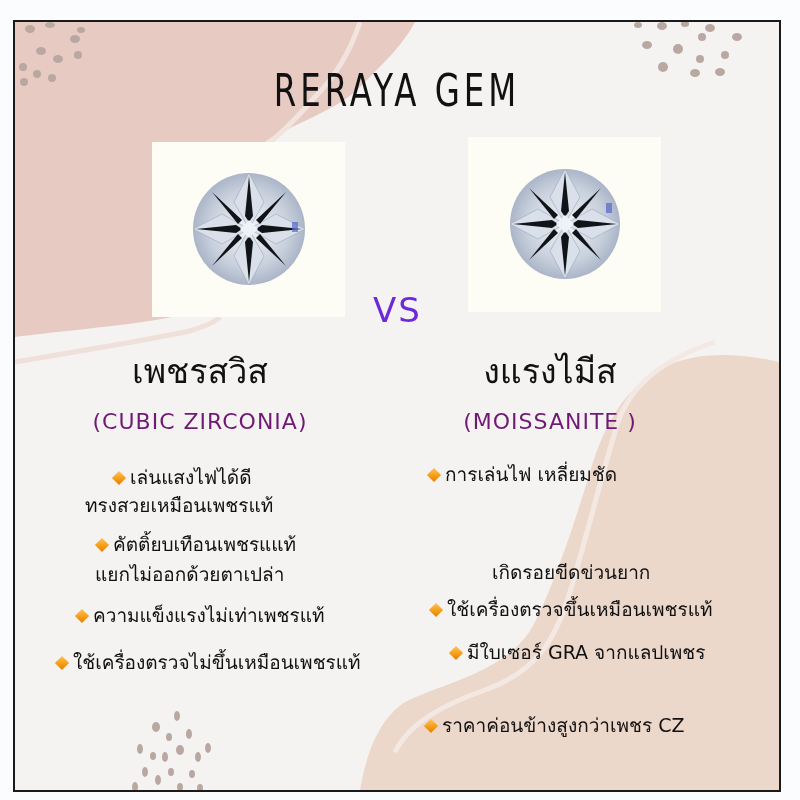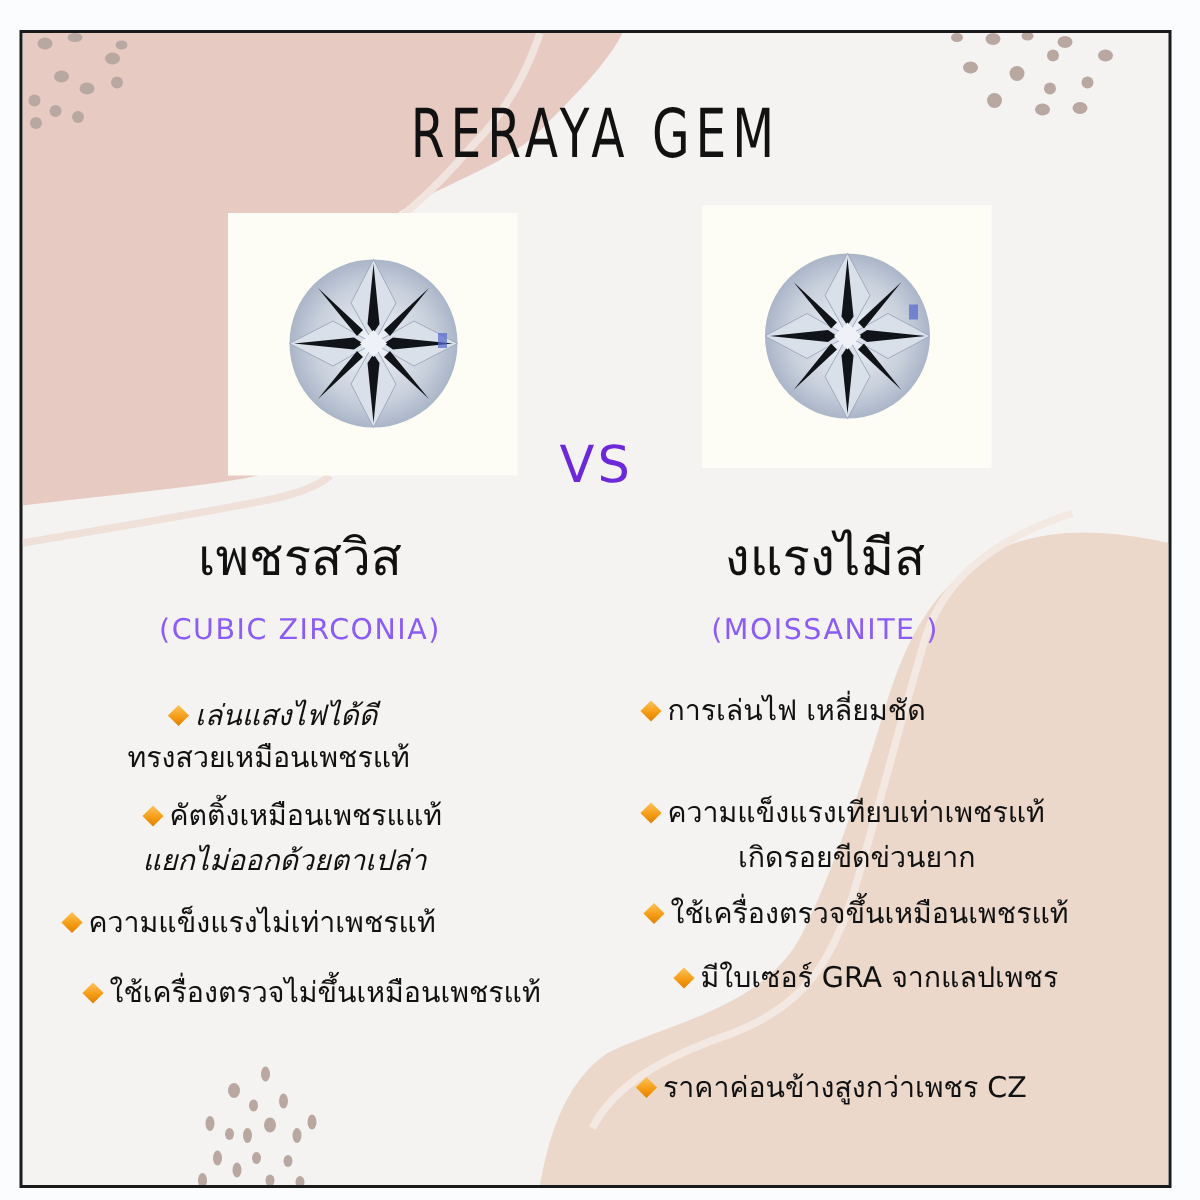--- a/index.html
+++ b/index.html
@@ -43,22 +43,22 @@
       letter-spacing: 2px;
     }
     .name-th {
       position: absolute;
       font-size: 34px;
       color: #111;
       text-align: center;
     }
     .name-en {
       position: absolute;
-      font-size: 19px;
-      color: #8b5cf6;
+      font-size: 22px;
+      color: #701a75;
       letter-spacing: 1px;
       text-align: center;
     }
     .bullet {
       position: absolute;
       font-size: 19px;
       color: #111;
       line-height: 30px;
       white-space: nowrap;
     }
@@ -201,45 +201,42 @@
   </div>
 
   <div class="vs">VS</div>
 
   <div class="name-th" style="left:60px; width:250px; top:322px;">เพชรสวิส</div>
   <div class="name-en" style="left:60px; width:250px; top:387px;">(CUBIC ZIRCONIA)</div>
 
   <div class="name-th" style="left:410px; width:250px; top:322px;">งแรงไมีส</div>
   <div class="name-en" style="left:410px; width:250px; top:387px;">(MOISSANITE )</div>
 
-  <div class="bullet" style="left:95px; top:440px;font-style:italic;">
+  <div class="bullet" style="left:95px; top:440px;">
     <span class="diamond"></span><span>เล่นแสงไฟได้ดี</span>
   </div>
   <div class="bullet" style="left:70px; top:468px;">ทรงสวยเหมือนเพชรแท้</div>
 
   <div class="bullet" style="left:78px; top:507px;">
-    <span class="diamond"></span><span>คัตติ้งเหมือนเพชรแแท้</span>
-  </div>
-  <div class="bullet" style="left:80px; top:537px;font-style:italic;">แยกไม่ออกด้วยตาเปล่า</div>
-
-  <div class="bullet" style="left:24px; top:578px;">
+    <span class="diamond"></span><span>คัตติ้ยบเทือนเพชรแแท้</span>
+  </div>
+  <div class="bullet" style="left:80px; top:537px;">แยกไม่ออกด้วยตาเปล่า</div>
+
+  <div class="bullet" style="left:58px; top:578px;">
     <span class="diamond"></span><span>ความแข็งแรงไม่เท่าเพชรแท้</span>
   </div>
 
   <div class="bullet" style="left:38px; top:625px;">
     <span class="diamond"></span><span>ใช้เครื่องตรวจไม่ขึ้นเหมือนเพชรแท้</span>
   </div>
 
   <div class="bullet" style="left:410px; top:437px;">
     <span class="diamond"></span><span>การเล่นไฟ เหลี่ยมชัด</span>
   </div>
 
-  <div class="bullet" style="left:410px; top:505px;">
-    <span class="diamond"></span><span>ความแข็งแรงเทียบเท่าเพชรแท้</span>
-  </div>
   <div class="bullet" style="left:477px; top:535px;">เกิดรอยขีดข่วนยาก</div>
 
   <div class="bullet" style="left:412px; top:572px;">
     <span class="diamond"></span><span>ใช้เครื่องตรวจขึ้นเหมือนเพชรแท้</span>
   </div>
 
   <div class="bullet" style="left:432px; top:615px;">
     <span class="diamond"></span><span>มีใบเซอร์ GRA จากแลปเพชร</span>
   </div>
 

